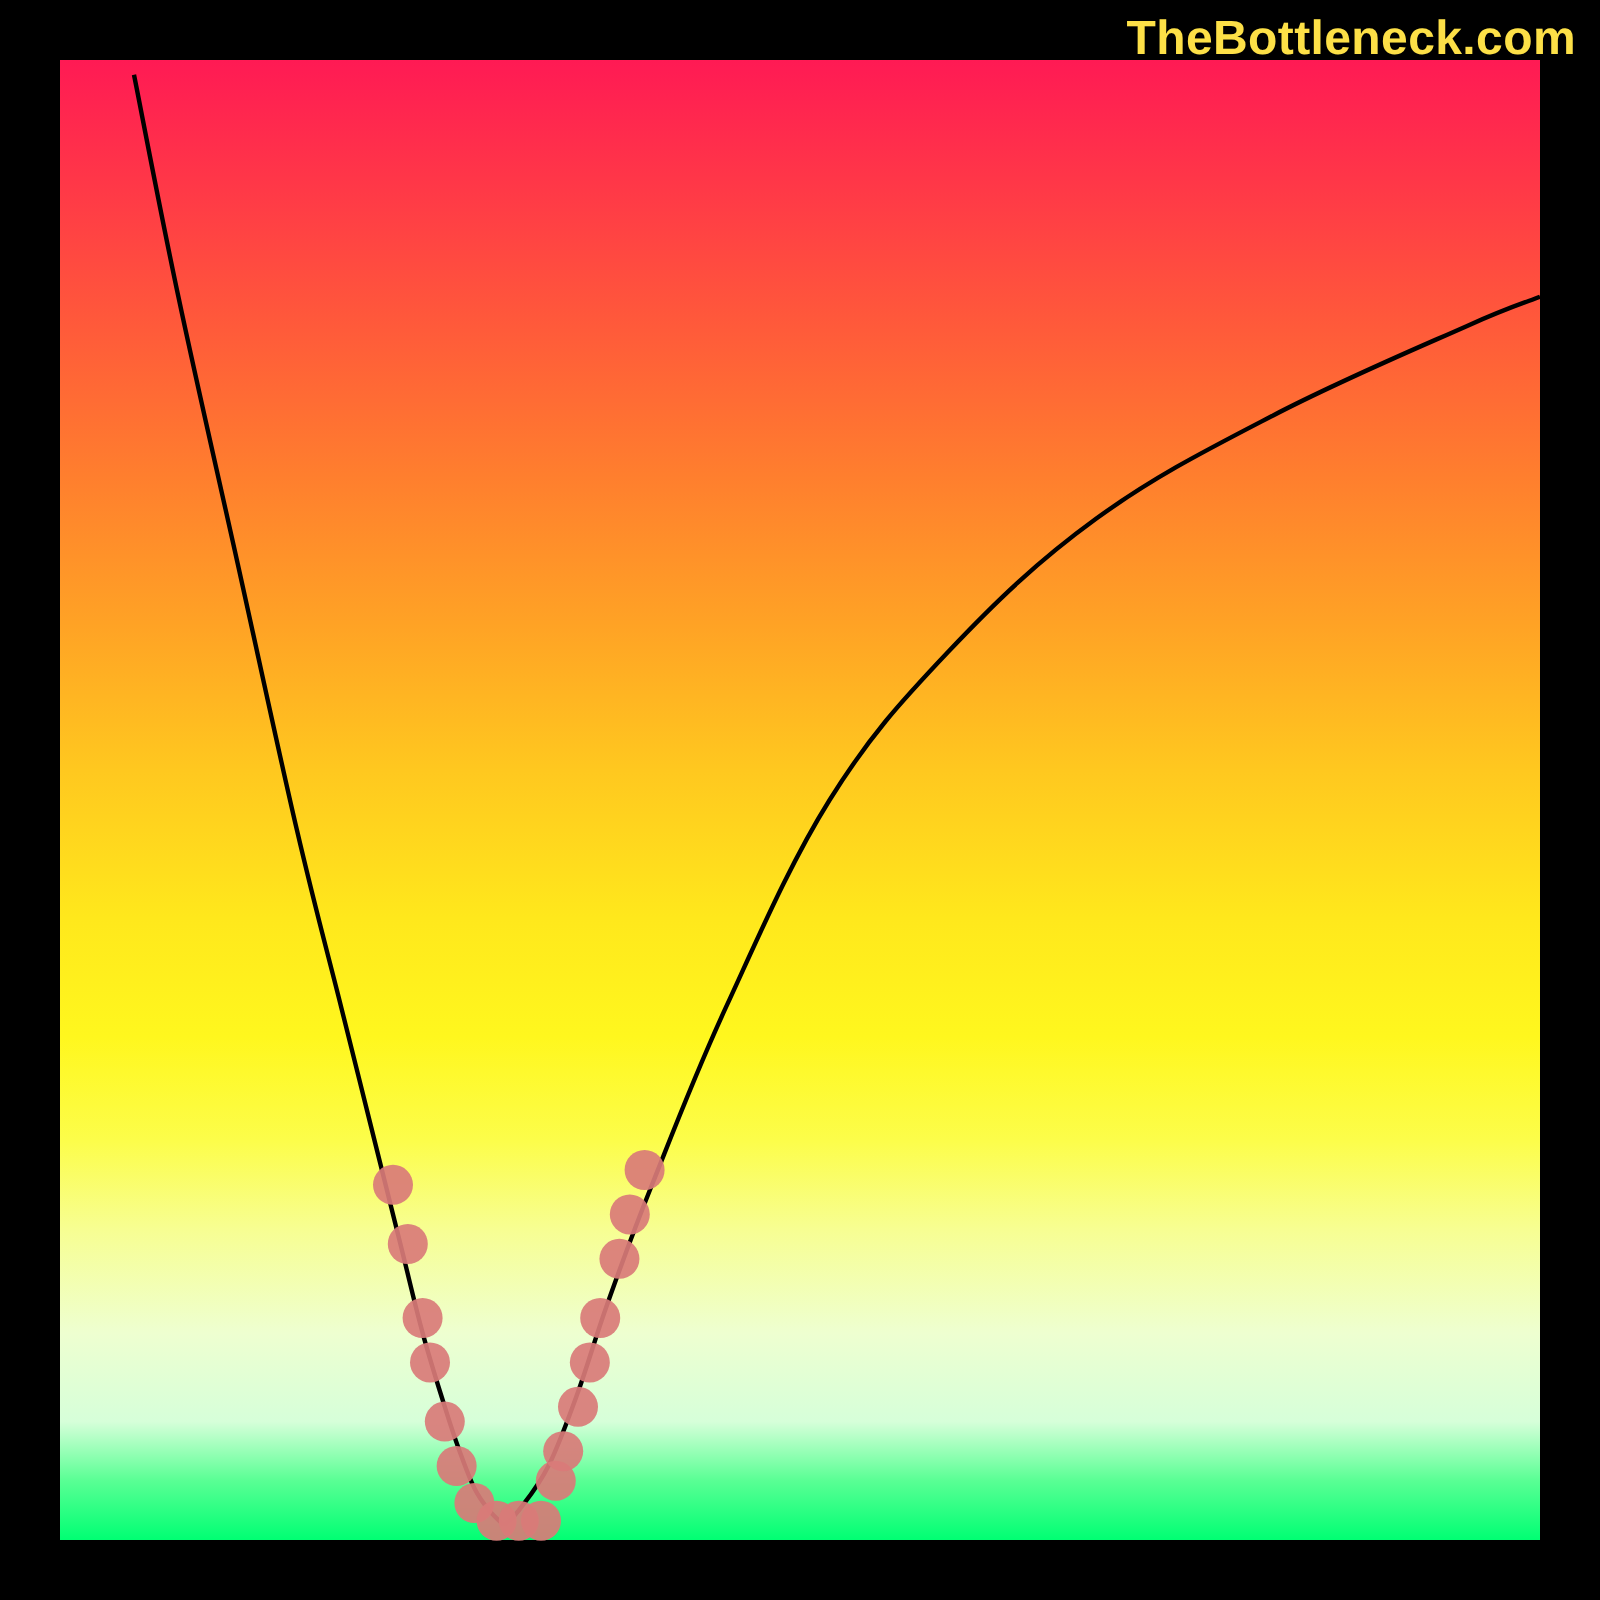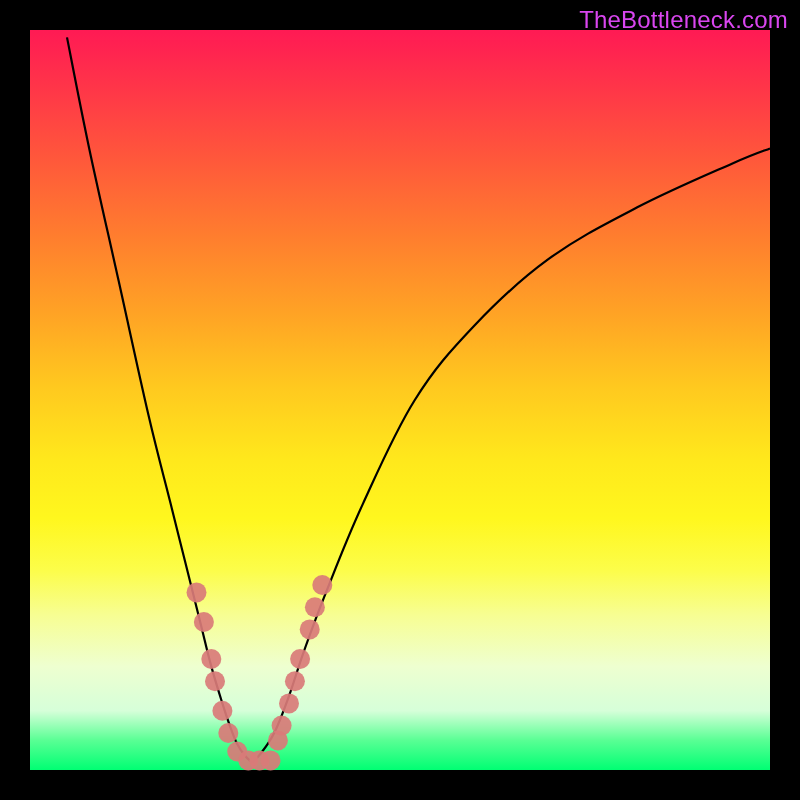--- a/index.html
+++ b/index.html
@@ -9,22 +9,22 @@
     background: #000;
     position: relative;
     font-family: Arial, Helvetica, sans-serif;
     overflow: hidden;
   }
   .watermark {
     position: absolute;
     top: 6px;
     right: 12px;
     font-size: 24px;
-    color: #d946ef;
-    font-weight: 400;
+    color: #fde047;
+    font-weight: 700;
     letter-spacing: 0.2px;
     z-index: 5;
   }
   .plot {
     position: absolute;
     left: 30px;
     top: 30px;
     width: 740px;
     height: 740px;
     background: linear-gradient(to bottom,

